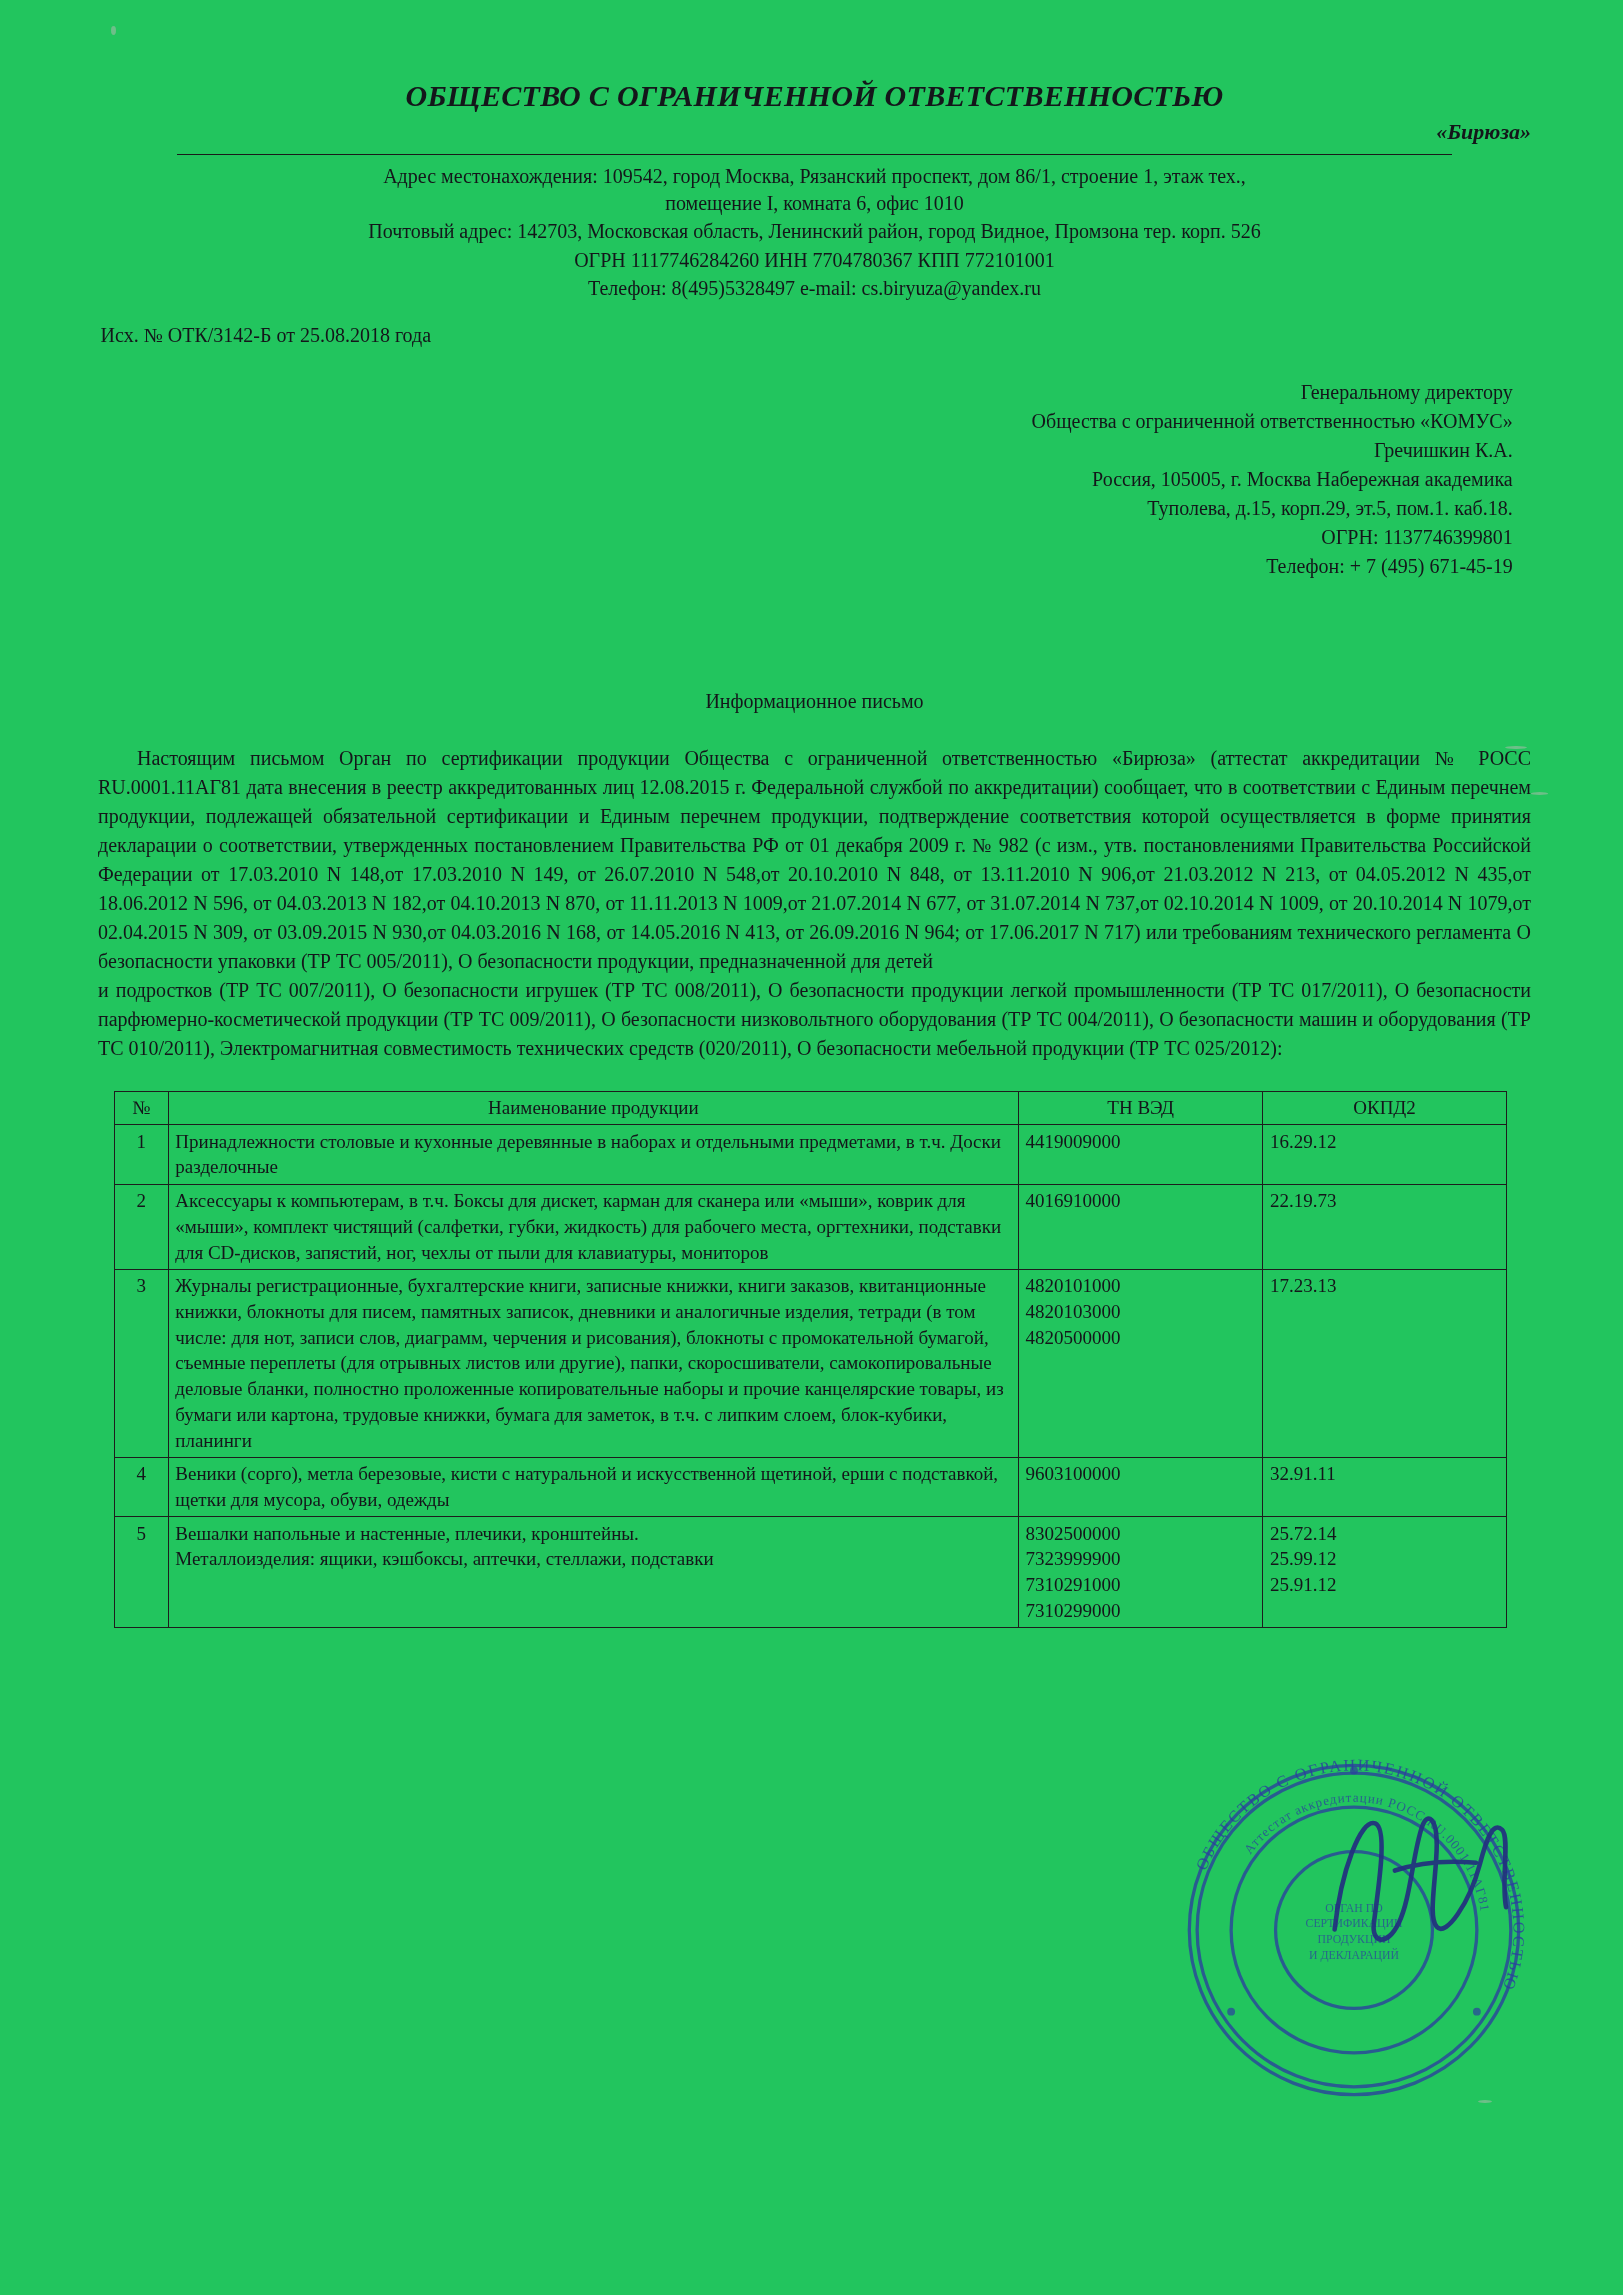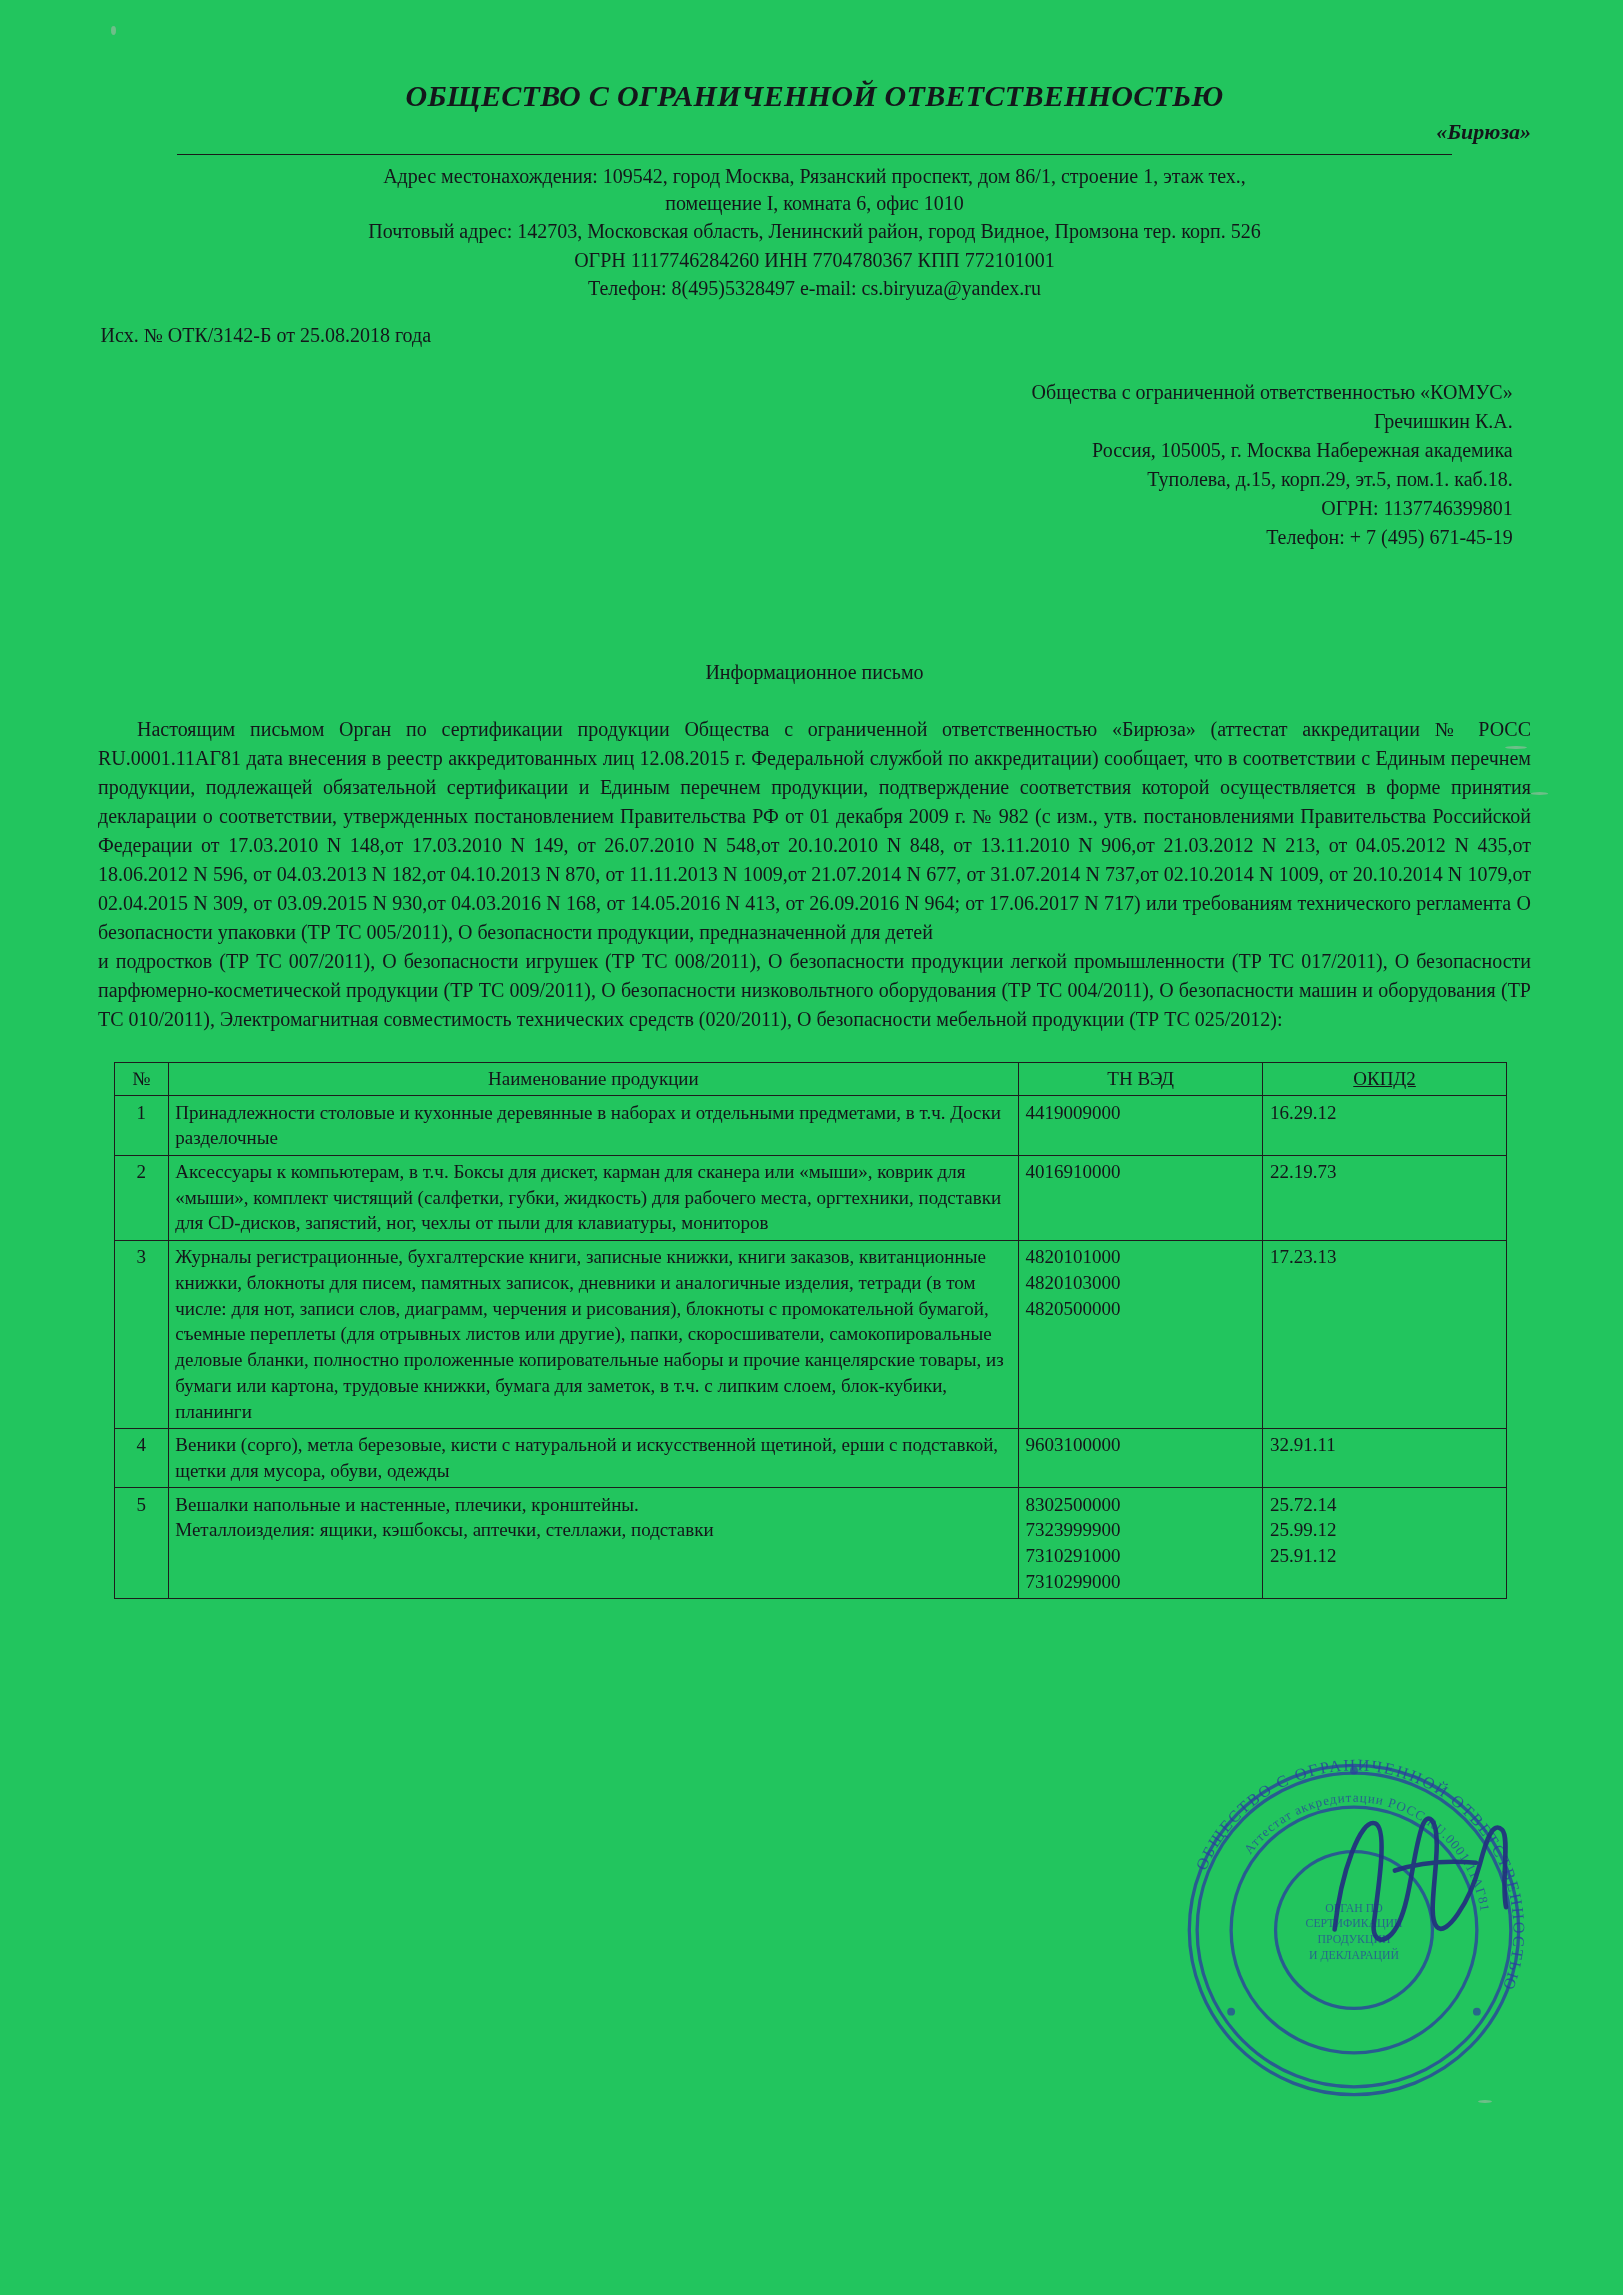--- a/index.html
+++ b/index.html
@@ -107,21 +107,21 @@
     padding: 3.3px 6.5px;
     vertical-align: top;
   }
   table.products th {
     text-align: center;
     font-weight: normal;
   }
   .col-num { width: 41px; text-align: center; }
   .col-name { width: 864px; }
   .col-tn { width: 236px; }
-  .col-okpd { width: 236px; text-decoration: underline; }
+  .col-okpd { width: 236px; }
   td.c { text-align: center; }
   .multi { white-space: pre-line; }
   
   .stamp {
     position: absolute;
     left: 1171px;
     top: 1747px;
     width: 366px;
     height: 366px;
     pointer-events: none;
@@ -164,20 +164,21 @@
         <div>Почтовый адрес: 142703, Московская область, Ленинский район, город Видное, Промзона тер. корп. 526</div>
       </div>
       <div class="reg-block">
         <div>ОГРН 1117746284260 ИНН 7704780367 КПП 772101001</div>
         <div>Телефон: 8(495)5328497 e-mail: cs.biryuza@yandex.ru</div>
       </div>
       <div class="outgoing">Исх. № ОТК/3142-Б от 25.08.2018 года</div>
     </div>
 
     <div class="addressee">
+      <div>Генеральному директору</div>
       <div>Общества с ограниченной ответственностью «КОМУС»</div>
       <div>Гречишкин К.А.</div>
       <div>Россия, 105005, г. Москва Набережная академика</div>
       <div>Туполева, д.15, корп.29, эт.5, пом.1. каб.18.</div>
       <div>ОГРН: 1137746399801</div>
       <div>Телефон: + 7 (495) 671-45-19</div>
     </div>
 
     <div class="letter-title">Информационное письмо</div>
 

